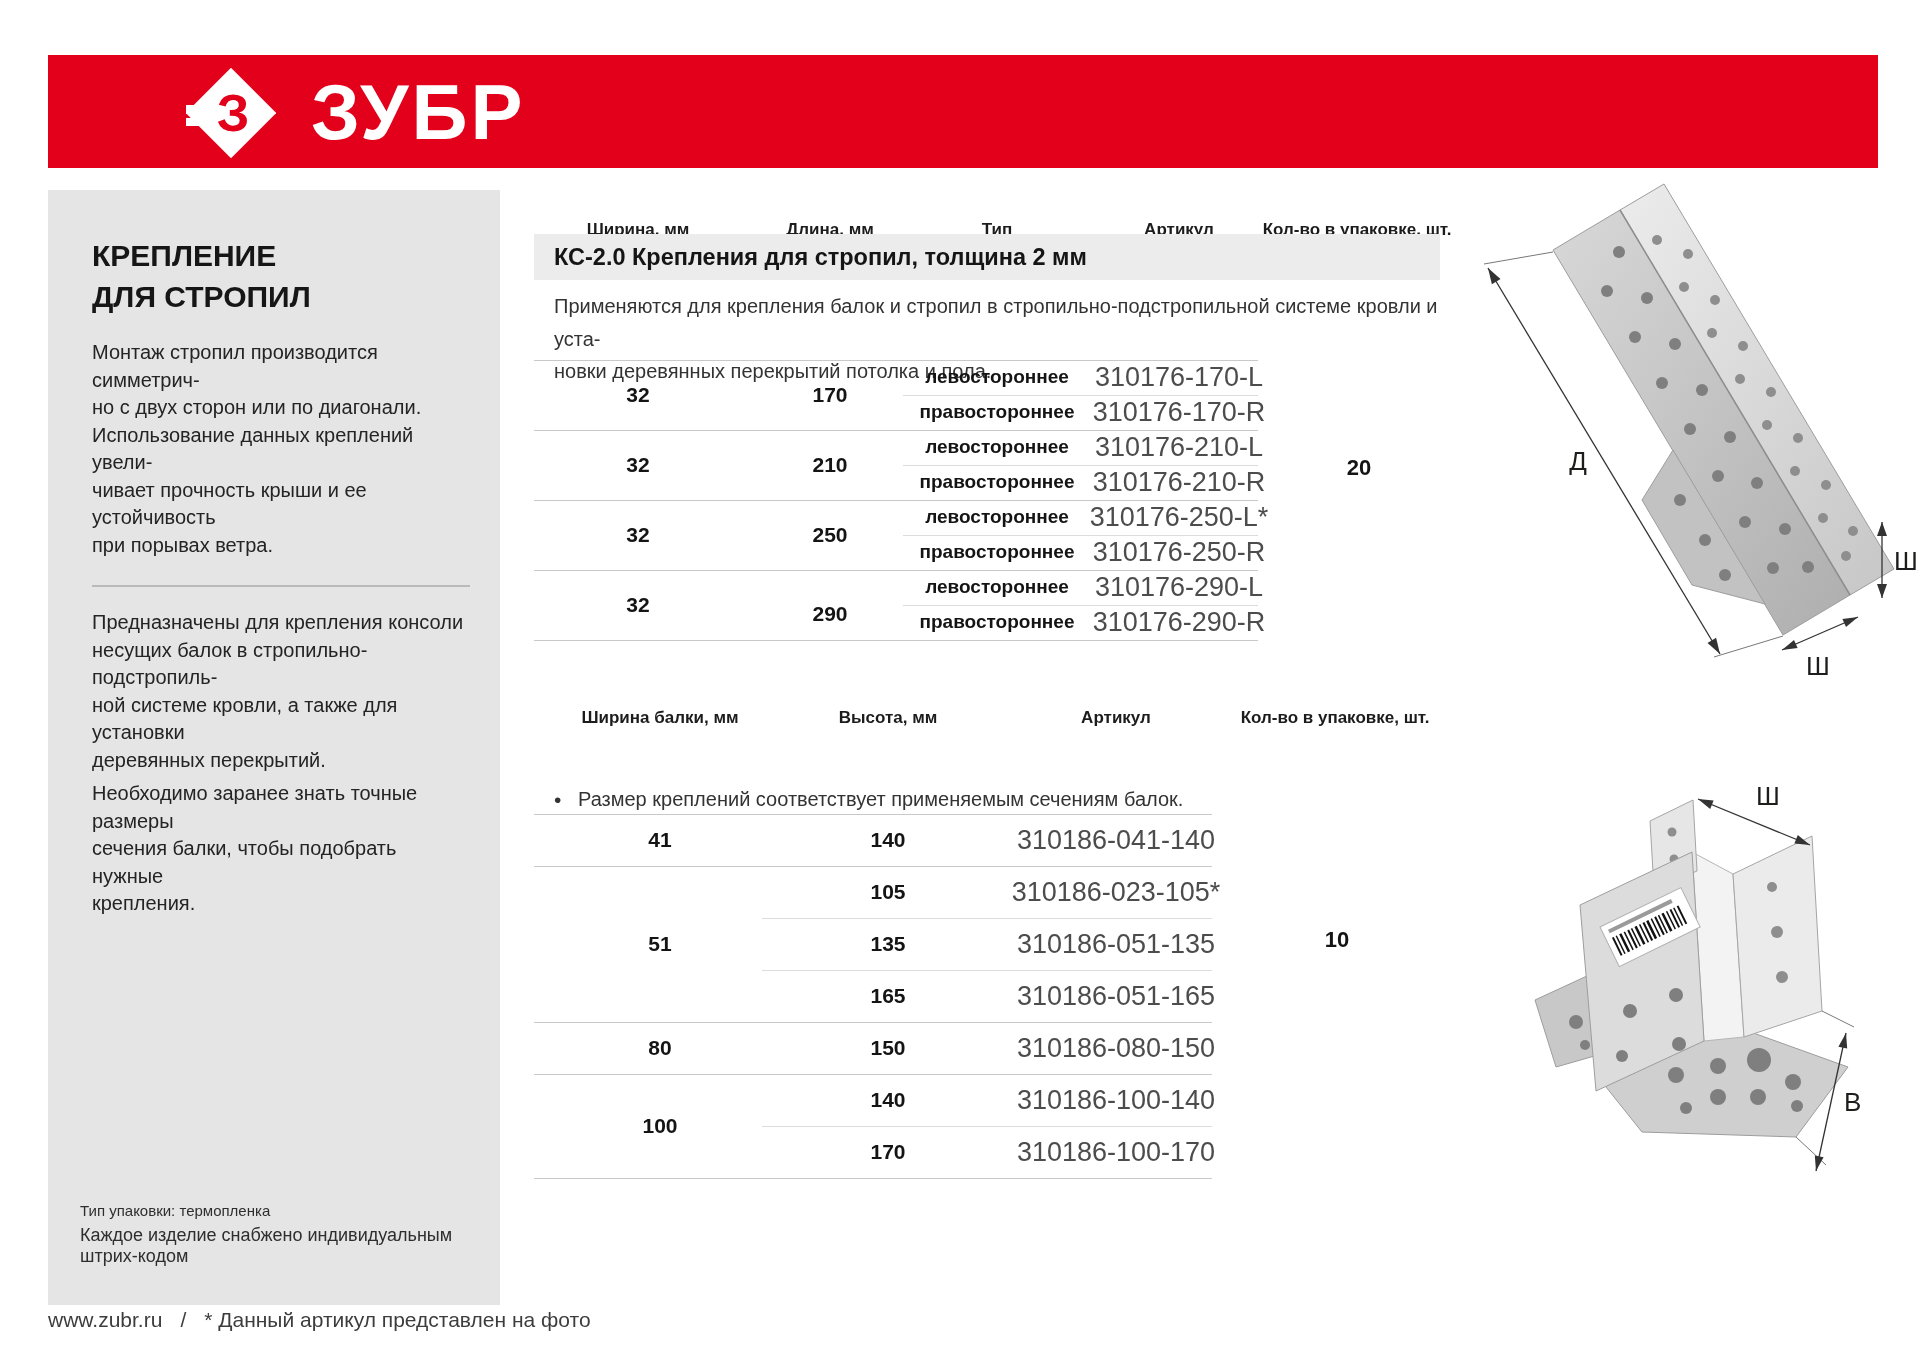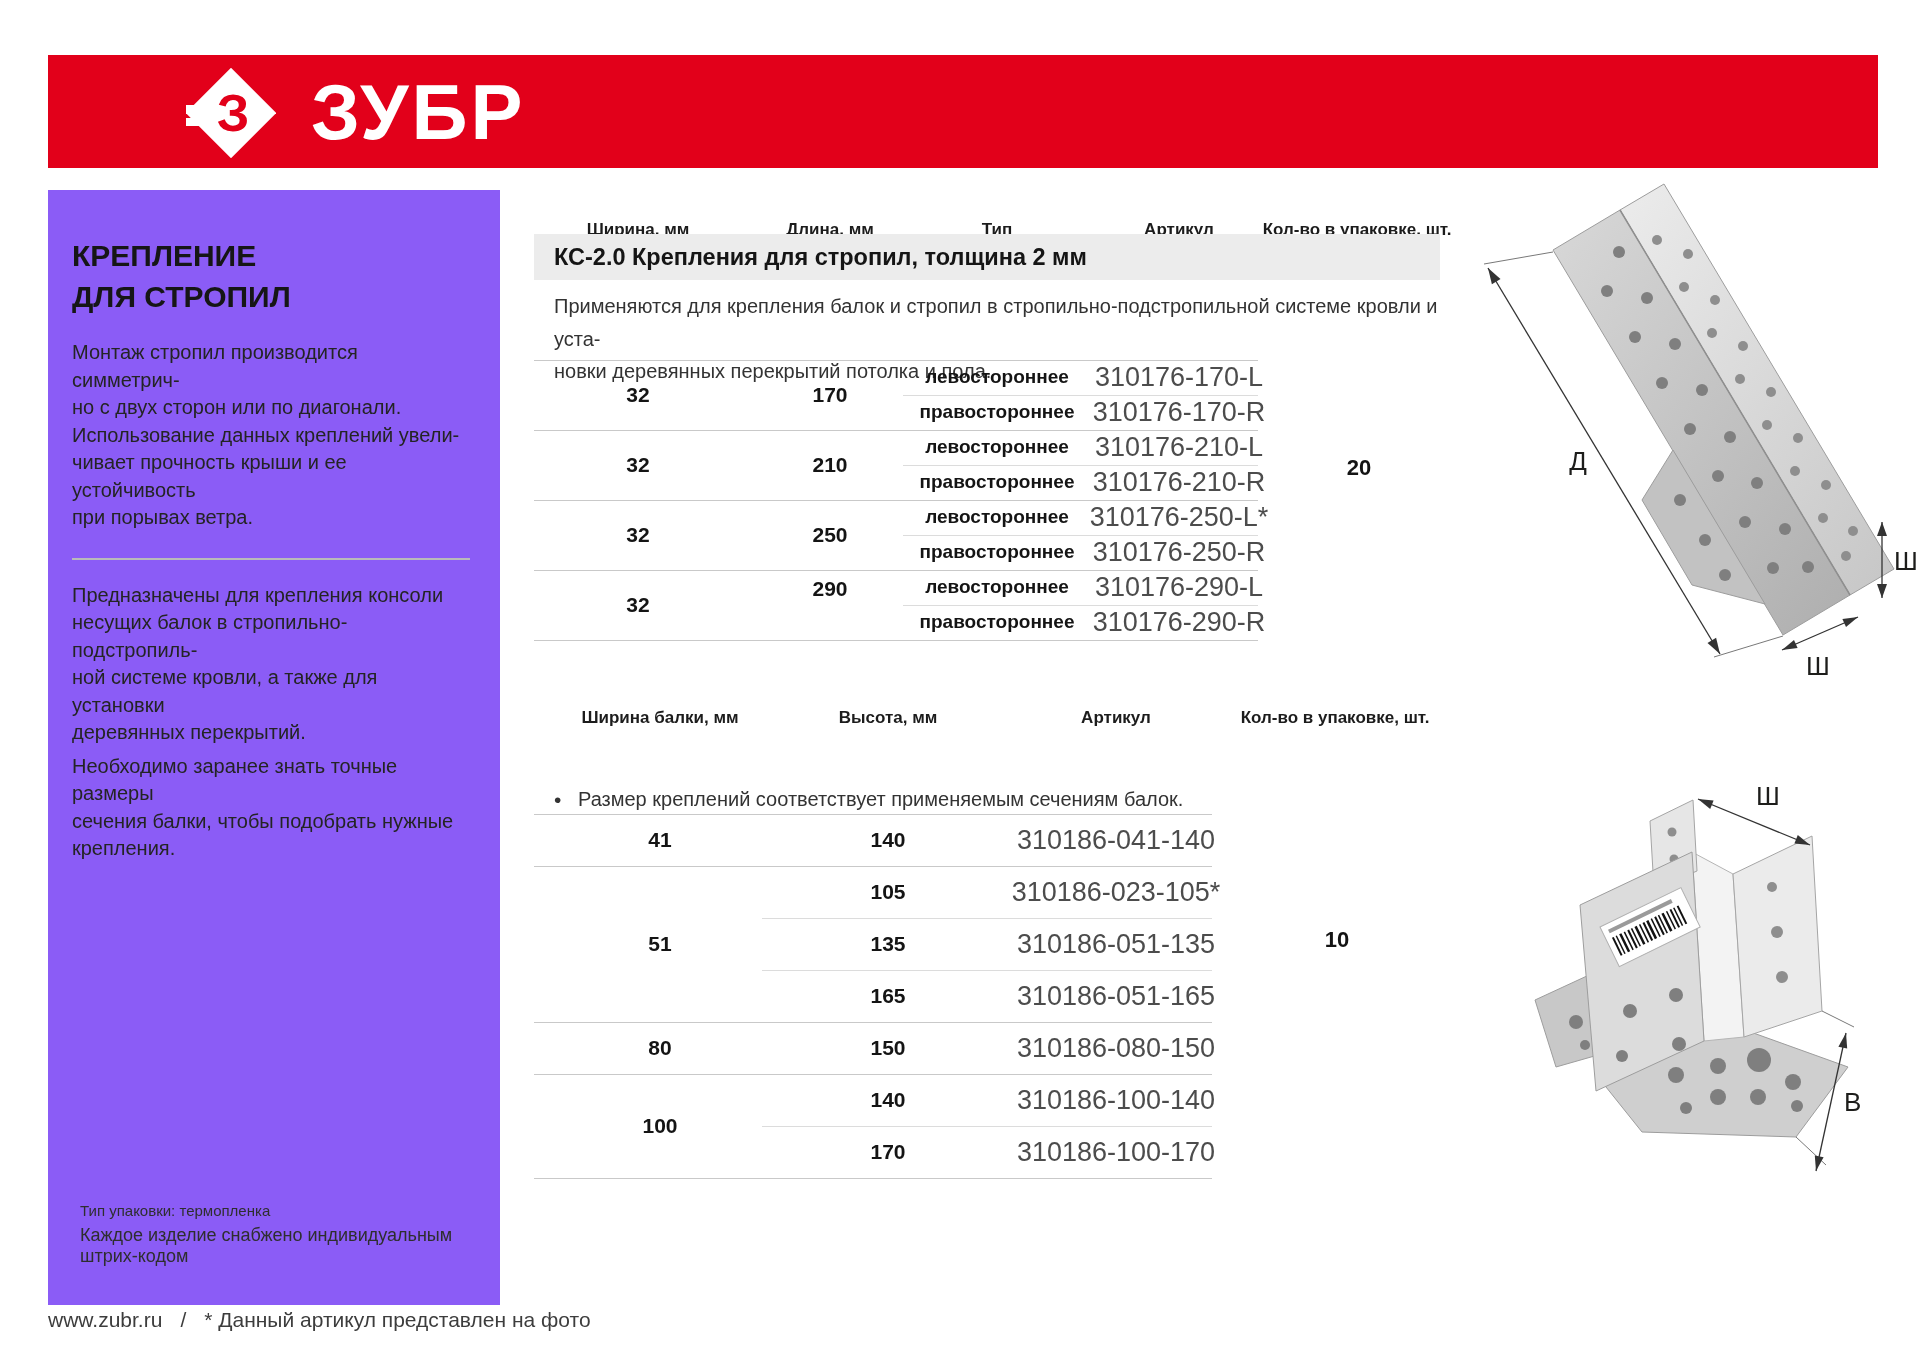--- a/index.html
+++ b/index.html
@@ -4,22 +4,22 @@
 <style>
   html,body{margin:0;padding:0;background:#fff;}
   .page{position:relative;width:1920px;height:1357px;background:#ffffff;overflow:hidden;
         font-family:"Liberation Sans", sans-serif;color:#1d1d1b;}
   .abs{position:absolute;}
   .cc{transform:translate(-50%,-50%);white-space:nowrap;margin-left:12px;}
   
   .banner{left:48px;top:55px;width:1830px;height:113px;background:#E2001A;}
   .wordmark{left:263px;top:14px;font-size:78px;font-weight:bold;color:#fff;letter-spacing:3px;line-height:86px;}
   
-  .sidebar{left:48px;top:190px;width:452px;height:1115px;background:#8b5cf6;box-sizing:border-box;
-           padding:45px 30px 0 24px;}
+  .sidebar{left:48px;top:190px;width:452px;height:1115px;background:#e5e5e5;box-sizing:border-box;
+           padding:45px 30px 0 44px;}
   .sb-h{font-size:30px;line-height:41px;font-weight:bold;white-space:pre-line;color:#161616;}
   .sb-p{margin-top:22px;font-size:20px;line-height:27.5px;white-space:pre-line;color:#242424;}
   .sb-p2{margin-top:6px;font-size:20px;line-height:27.5px;white-space:pre-line;color:#242424;}
   .sb-hr{border:0;border-top:2px solid #b9babb;margin:26px 0 0 0;}
   .sb-h2{margin-top:38px;}
   .sb-bottom{position:absolute;left:32px;bottom:38px;}
   .sb-pack{font-size:15px;color:#2e2e2e;}
   .sb-note{margin-top:6px;font-size:18px;color:#2e2e2e;}
   
   .footer{left:48px;top:1308px;display:flex;gap:18px;font-size:21px;color:#3d3d3d;}
@@ -104,21 +104,21 @@
     <div class="abs sline" style="left:369px;top:325px;width:355px"></div>
     <div class="abs sline" style="left:369px;top:395px;width:355px"></div>
 
     <div class="abs val cc" style="left:92px;top:185px">32</div>
     <div class="abs val cc" style="left:284px;top:185px">170</div>
     <div class="abs val cc" style="left:92px;top:255px">32</div>
     <div class="abs val cc" style="left:284px;top:255px">210</div>
     <div class="abs val cc" style="left:92px;top:325px">32</div>
     <div class="abs val cc" style="left:284px;top:325px">250</div>
     <div class="abs val cc" style="left:92px;top:395px">32</div>
-    <div class="abs val cc" style="left:284px;top:379px">290</div>
+    <div class="abs val cc" style="left:284px;top:404px">290</div>
 
     <div class="abs typ cc" style="left:451px;top:167px">левостороннее</div>
     <div class="abs art cc" style="left:633px;top:167px">310176-170-L</div>
     <div class="abs typ cc" style="left:451px;top:202px">правостороннее</div>
     <div class="abs art cc" style="left:633px;top:202px">310176-170-R</div>
     <div class="abs typ cc" style="left:451px;top:237px">левостороннее</div>
     <div class="abs art cc" style="left:633px;top:237px">310176-210-L</div>
     <div class="abs typ cc" style="left:451px;top:272px">правостороннее</div>
     <div class="abs art cc" style="left:633px;top:272px">310176-210-R</div>
     <div class="abs typ cc" style="left:451px;top:307px">левостороннее</div>

